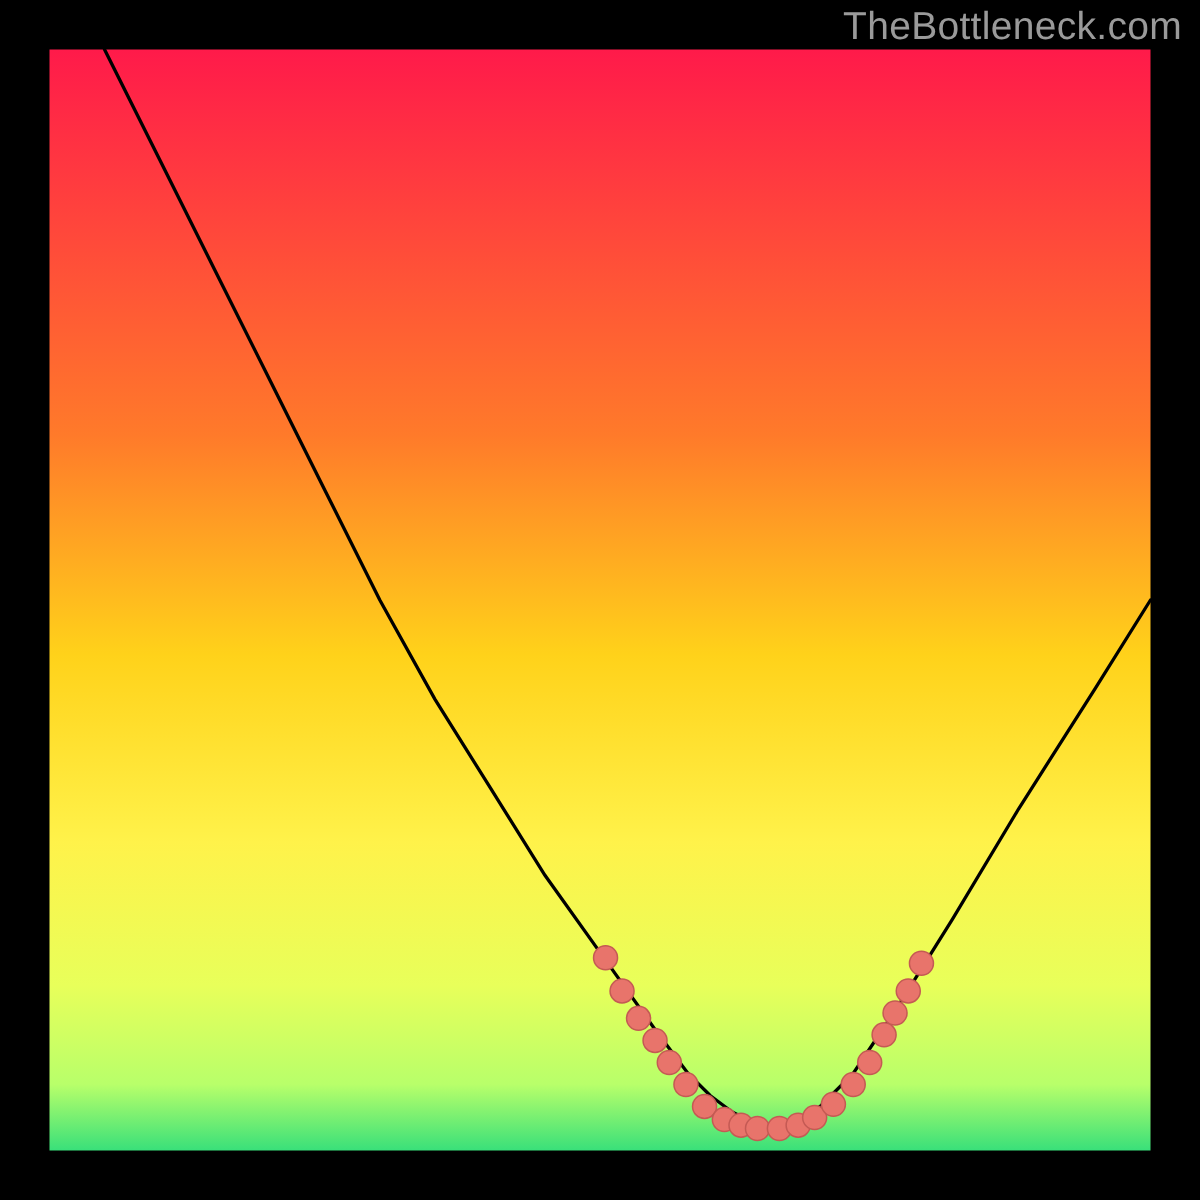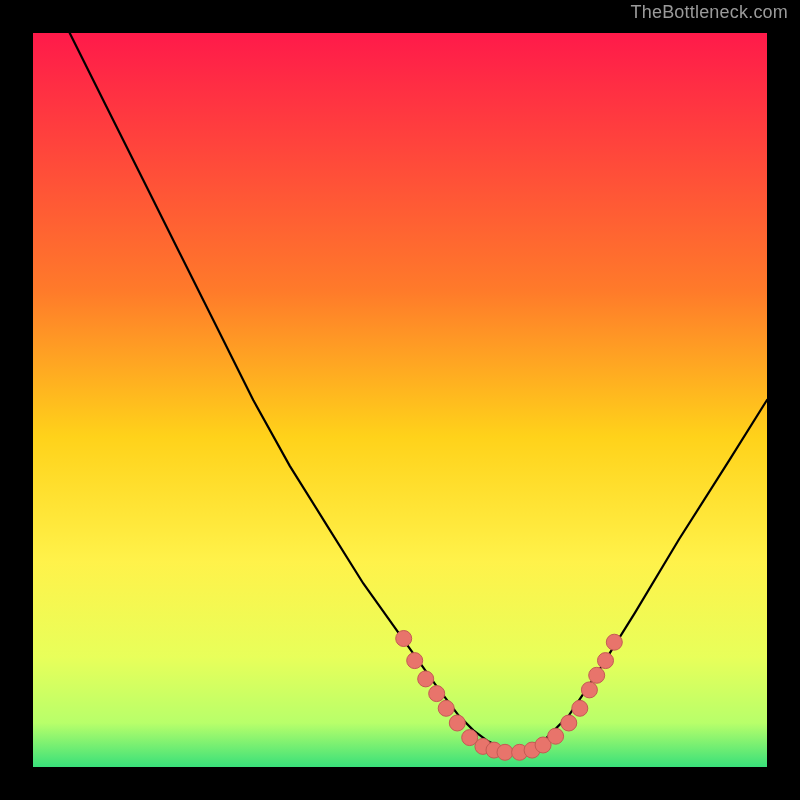--- a/index.html
+++ b/index.html
@@ -16,21 +16,21 @@
     height: 800px;
   }
   svg {
     display: block;
   }
   .attribution {
     position: absolute;
     top: 2px;
     right: 12px;
     font-family: Arial, Helvetica, sans-serif;
-    font-size: 18px;
+    font-size: 26px;
     color: #9a9a9a;
     letter-spacing: 0.2px;
   }
 </style>
 </head>
 <body>
 
 <div class="canvas-wrap">
 
   <svg width="800" height="800" viewBox="0 0 800 800">

